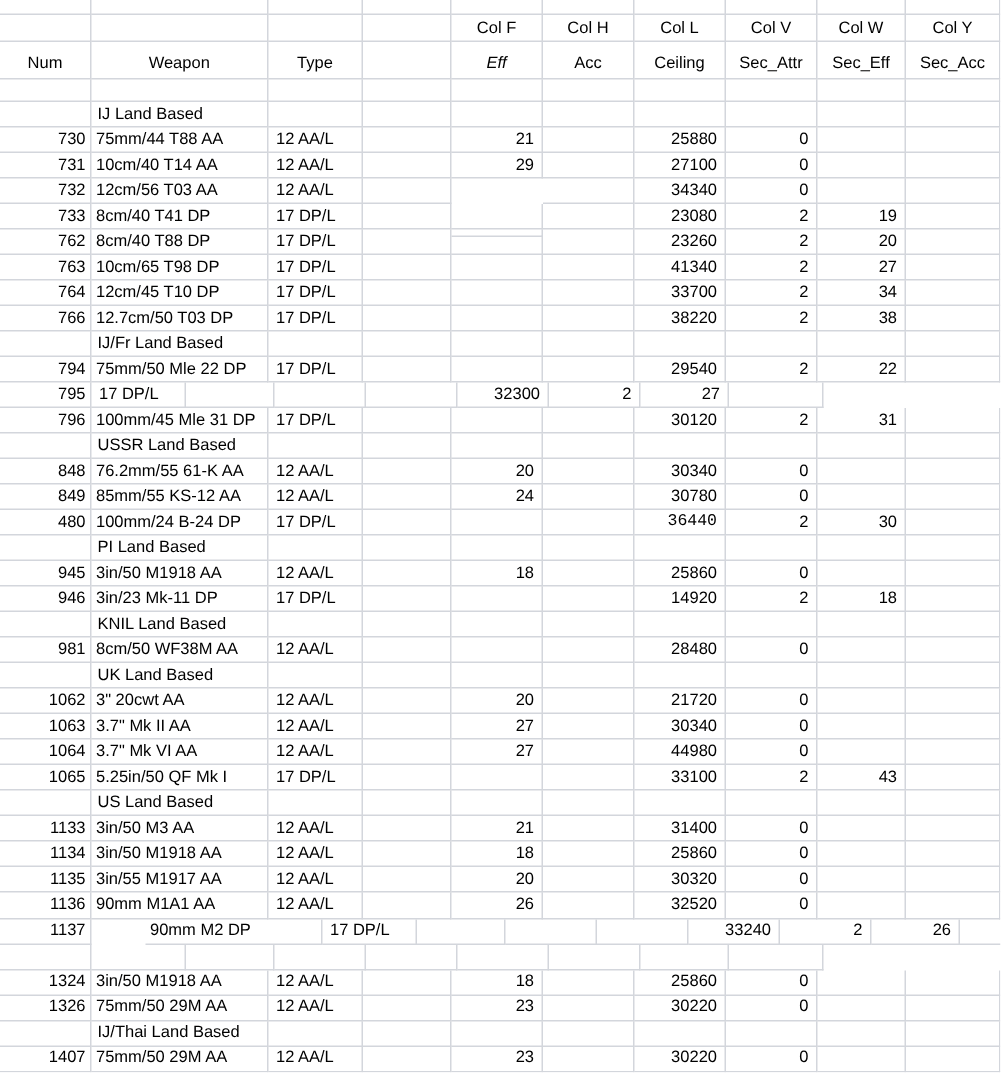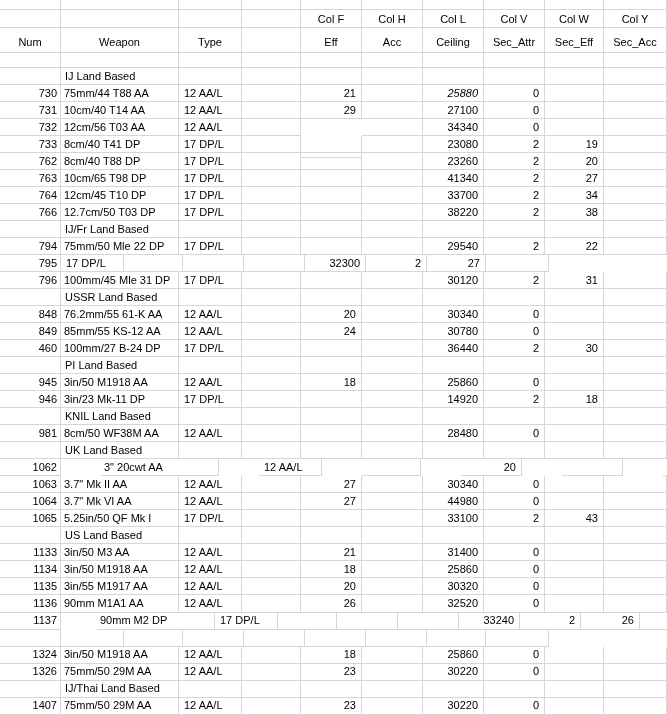--- a/index.html
+++ b/index.html
@@ -68,21 +68,21 @@
       <div class="cell col-ceiling hc" style="width: 61px;">Col L</div>
       <div class="cell col-sec_attr hc" style="width: 61px;">Col V</div>
       <div class="cell col-sec_eff hc" style="width: 59px;">Col W</div>
       <div class="cell col-sec_acc hc" style="width: 63px;">Col Y</div>
     </div>
     <div class="row" style="height: 25px;">
       <div class="cell col-num hc hc3" style="width: 61px;">Num</div>
       <div class="cell col-weapon hc hc3" style="width: 118px;">Weapon</div>
       <div class="cell col-type hc hc3" style="width: 63px;">Type</div>
       <div class="cell col-spacer hc hc3" style="width: 59px;"></div>
-      <div class="cell col-eff hc hc3" style="width: 61px;">Eff</div>
+      <div class="cell col-eff hc hc3" style="width: 61px; font-style: italic;">Eff</div>
       <div class="cell col-acc hc hc3" style="width: 61px;">Acc</div>
       <div class="cell col-ceiling hc hc3" style="width: 61px;">Ceiling</div>
       <div class="cell col-sec_attr hc hc3" style="width: 61px;">Sec_Attr</div>
       <div class="cell col-sec_eff hc hc3" style="width: 59px;">Sec_Eff</div>
       <div class="cell col-sec_acc hc hc3" style="width: 63px;">Sec_Acc</div>
     </div>
     <div class="row" style="height: 15px;">
       <div class="cell col-num" style="width: 61px;"></div>
       <div class="cell col-weapon" style="width: 118px;"></div>
       <div class="cell col-type" style="width: 63px;"></div>
@@ -106,21 +106,21 @@
       <div class="cell col-sec_eff" style="width: 59px;"></div>
       <div class="cell col-sec_acc" style="width: 63px;"></div>
     </div>
     <div class="row" style="height: 17.03px;">
       <div class="cell col-num" style="width: 61px;">730</div>
       <div class="cell col-weapon" style="width: 118px;">75mm/44 T88 AA</div>
       <div class="cell col-type" style="width: 63px;">12 AA/L</div>
       <div class="cell col-spacer" style="width: 59px;"></div>
       <div class="cell col-eff" style="width: 61px;">21</div>
       <div class="cell col-acc" style="width: 61px;"></div>
-      <div class="cell col-ceiling" style="width: 61px; font-style: italic;">25880</div>
+      <div class="cell col-ceiling" style="width: 61px;">25880</div>
       <div class="cell col-sec_attr" style="width: 61px;">0</div>
       <div class="cell col-sec_eff" style="width: 59px;"></div>
       <div class="cell col-sec_acc" style="width: 63px;"></div>
     </div>
     <div class="row" style="height: 17.03px;">
       <div class="cell col-num" style="width: 61px;">731</div>
       <div class="cell col-weapon" style="width: 118px;">10cm/40 T14 AA</div>
       <div class="cell col-type" style="width: 63px;">12 AA/L</div>
       <div class="cell col-spacer" style="width: 59px;"></div>
       <div class="cell col-eff" style="width: 61px;">29</div>
@@ -279,27 +279,27 @@
       <div class="cell col-type" style="width: 63px;">12 AA/L</div>
       <div class="cell col-spacer" style="width: 59px;"></div>
       <div class="cell col-eff" style="width: 61px;">24</div>
       <div class="cell col-acc" style="width: 61px;"></div>
       <div class="cell col-ceiling" style="width: 61px;">30780</div>
       <div class="cell col-sec_attr" style="width: 61px;">0</div>
       <div class="cell col-sec_eff" style="width: 59px;"></div>
       <div class="cell col-sec_acc" style="width: 63px;"></div>
     </div>
     <div class="row" style="height: 17.03px;">
-      <div class="cell col-num" style="width: 61px;">460</div>
-      <div class="cell col-weapon" style="width: 118px;">100mm/27 B-24 DP</div>
-      <div class="cell col-type" style="width: 63px;">17 DP/L</div>
-      <div class="cell col-spacer" style="width: 59px;"></div>
-      <div class="cell col-eff" style="width: 61px;"></div>
-      <div class="cell col-acc" style="width: 61px;"></div>
-      <div class="cell col-ceiling" style="width: 61px;">36440</div>
+      <div class="cell col-num" style="width: 61px;">480</div>
+      <div class="cell col-weapon" style="width: 118px;">100mm/24 B-24 DP</div>
+      <div class="cell col-type" style="width: 63px;">17 DP/L</div>
+      <div class="cell col-spacer" style="width: 59px;"></div>
+      <div class="cell col-eff" style="width: 61px;"></div>
+      <div class="cell col-acc" style="width: 61px;"></div>
+      <div class="cell col-ceiling" style="width: 61px; font-family: Liberation Mono, monospace;">36440</div>
       <div class="cell col-sec_attr" style="width: 61px;">2</div>
       <div class="cell col-sec_eff" style="width: 59px;">30</div>
       <div class="cell col-sec_acc" style="width: 63px;"></div>
     </div>
     <div class="row" style="height: 17.03px;">
       <div class="cell col-num" style="width: 61px;"></div>
       <div class="cell col-weapon group-label" style="width: 118px;">PI Land Based</div>
       <div class="cell col-type" style="width: 63px;"></div>
       <div class="cell col-spacer" style="width: 59px;"></div>
       <div class="cell col-eff" style="width: 61px;"></div>
@@ -362,21 +362,21 @@
       <div class="cell col-weapon group-label" style="width: 118px;">UK Land Based</div>
       <div class="cell col-type" style="width: 63px;"></div>
       <div class="cell col-spacer" style="width: 59px;"></div>
       <div class="cell col-eff" style="width: 61px;"></div>
       <div class="cell col-acc" style="width: 61px;"></div>
       <div class="cell col-ceiling" style="width: 61px;"></div>
       <div class="cell col-sec_attr" style="width: 61px;"></div>
       <div class="cell col-sec_eff" style="width: 59px;"></div>
       <div class="cell col-sec_acc" style="width: 63px;"></div>
     </div>
-    <div class="row" style="height: 17.03px; gap: 40px;">
+    <div class="row" style="height: 17.03px;">
       <div class="cell col-num" style="width: 61px;">1062</div>
       <div class="cell col-weapon" style="width: 118px;">3" 20cwt AA</div>
       <div class="cell col-type" style="width: 63px;">12 AA/L</div>
       <div class="cell col-spacer" style="width: 59px;"></div>
       <div class="cell col-eff" style="width: 61px;">20</div>
       <div class="cell col-acc" style="width: 61px;"></div>
       <div class="cell col-ceiling" style="width: 61px;">21720</div>
       <div class="cell col-sec_attr" style="width: 61px;">0</div>
       <div class="cell col-sec_eff" style="width: 59px;"></div>
       <div class="cell col-sec_acc" style="width: 63px;"></div>

